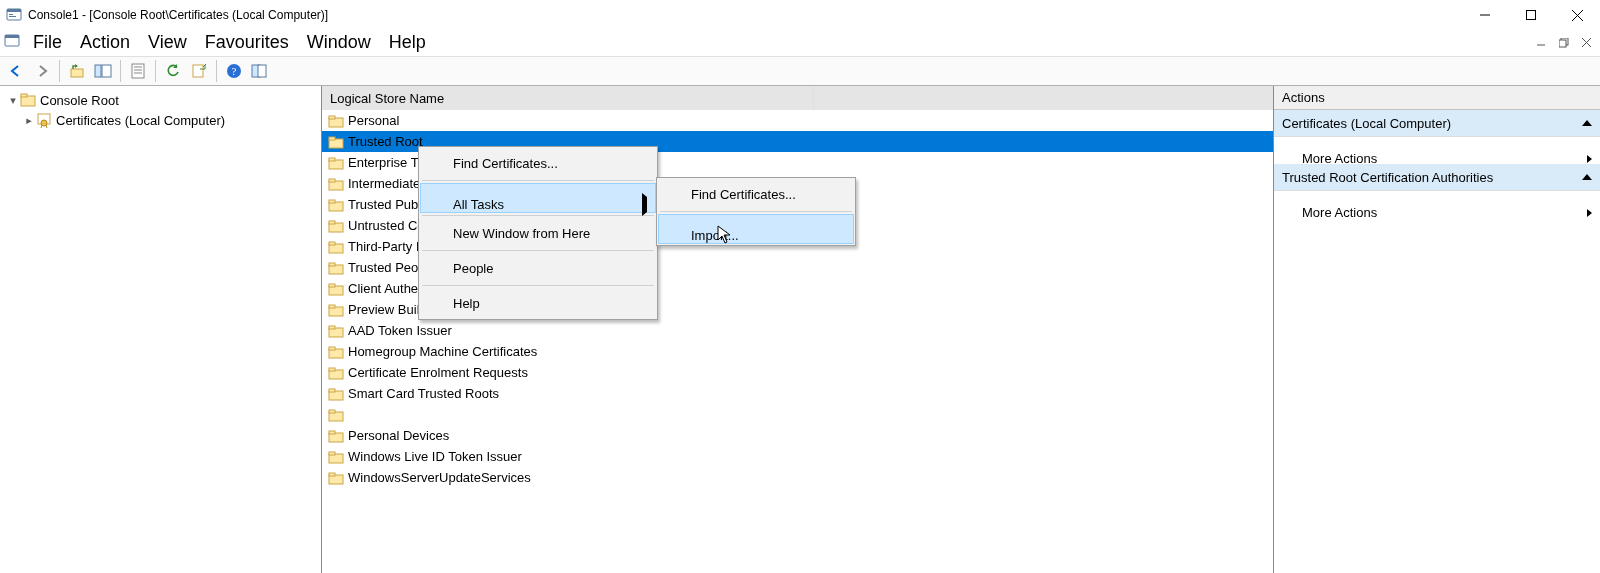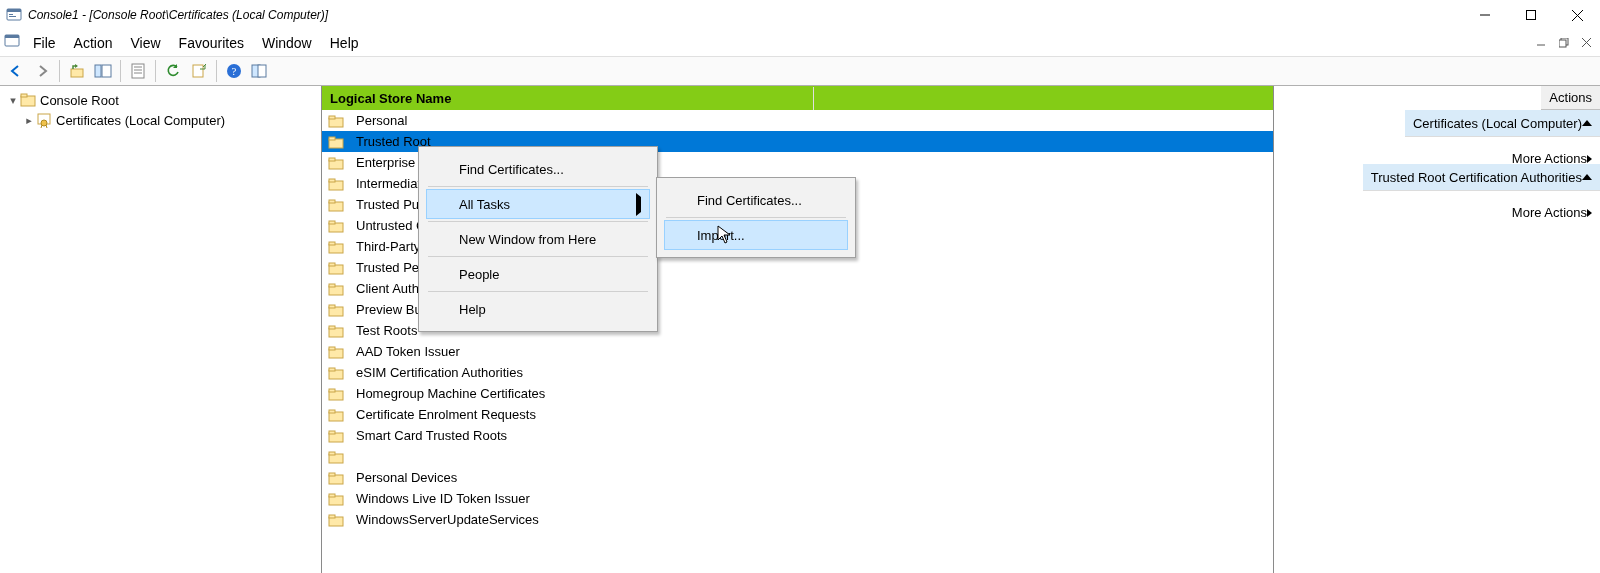--- a/index.html
+++ b/index.html
@@ -1,60 +1,60 @@
 <!DOCTYPE html>
 <html><head>
 <meta charset="utf-8">
 <style>
   * { box-sizing: border-box; }
   html, body { margin:0; padding:0; height:100%; font-family: "Segoe UI", Tahoma, sans-serif; font-size:13px; color:#000; background:#fff; -webkit-font-smoothing:antialiased; }
   .window { width:1600px; height:573px; display:flex; flex-direction:column; border-top:0; }
   
-  .titlebar { height:30px; display:flex; align-items:center; padding-left:6px; background:#fff;font-style:italic; }
+  .titlebar { height:30px; display:flex; align-items:center; padding-left:6px; background:#fff; }
   .titlebar .appicon { width:16px; height:16px; margin-right:6px; flex:0 0 auto; }
   .titlebar .title { flex:1 1 auto; font-size:12px; }
   .winbtn { width:46px; height:30px; display:flex; align-items:center; justify-content:center; }
   .winbtn svg { display:block; }
   
   .menubar { height:26px; display:flex; align-items:stretch; padding-left:4px; background:#fff; border-bottom:1px solid transparent; }
-  .menubar .mbtn { display:flex; align-items:center; padding:0 9px; font-size:14px; }
+  .menubar .mbtn { display:flex; align-items:center; padding:0 9px; font-size:18px; }
   .menubar .mini { margin-left:auto; display:flex; align-items:center; padding-right:6px; gap:6px; }
   .menubar .mini div { width:16px; height:14px; display:flex; align-items:center; justify-content:center; }
   
   .toolbar { height:30px; display:flex; align-items:center; padding-left:4px; gap:2px; background:#fafafa; border-top:1px solid #e0e0e0; border-bottom:1px solid #b0b0b0; }
   .tbtn { width:24px; height:24px; display:flex; align-items:center; justify-content:center; border:1px solid transparent; }
   .tsep { width:1px; height:22px; background:#c8c8c8; margin:0 3px; }
   
   .body { flex:1 1 auto; display:flex; min-height:0; }
   .pane { border-right:1px solid #8a8a8a; overflow:hidden; background:#fff; }
   .tree { width:322px; padding:4px; }
   .treewrap { border:1px solid #828790; height:100%; overflow:auto; background:#fff; }
   .treenode { display:flex; align-items:center; height:20px; font-size:13px; padding-left:2px; white-space:nowrap; }
   .treenode.child { padding-left:18px; }
   .expander { width:14px; text-align:center; font-size:11px; color:#5a5a5a; display:inline-block; }
   .folder-icon, .cert-icon { width:16px; height:16px; margin-right:4px; flex:0 0 auto; }
   .center { flex:1 1 auto; display:flex; flex-direction:column; border-right:1px solid #8a8a8a; background:#fff; position:relative; }
-  .colheader { height:24px; display:flex; align-items:center; background:#84cc16;font-weight:bold; }
+  .colheader { height:24px; display:flex; align-items:center; background:#e5e5e5; }
   .colheader .hcell { padding:4px 8px; border-right:1px solid #e0e0e0; font-size:13px; }
   .list { flex:1 1 auto; overflow:auto; }
-  .row { display:flex; align-items:center; height:21px; padding-left:6px; font-size:13px; white-space:nowrap;gap:8px; }
+  .row { display:flex; align-items:center; height:21px; padding-left:6px; font-size:13px; white-space:nowrap; }
   .row .folder-icon { margin-right:4px; }
   .row.selected { background:#0078d7; color:#000000; }
   .row.selected .label { width:470px; } 
-  .actions { width:326px; display:flex; flex-direction:column; background:#fff;align-items:flex-end; }
+  .actions { width:326px; display:flex; flex-direction:column; background:#fff; }
   .actions-header { height:24px; display:flex; align-items:center; padding:0 8px; background:#f0f0f0; border-bottom:1px solid #c0c0c0; font-size:13px; }
   .section-head { display:flex; align-items:center; justify-content:space-between; height:27px; padding:0 8px; border-bottom:1px solid #dcdcdc; font-size:13px; }
   .section-head.sel { background:#d9ebf9; }
   .section-item { display:flex; align-items:center; justify-content:space-between; height:27px; padding:16px 8px 0 28px; font-size:13px; }
   .caret { width:0; height:0; border-left:5px solid transparent; border-right:5px solid transparent; border-bottom:6px solid #000; }
   .caret-right { width:0; height:0; border-top:4px solid transparent; border-bottom:4px solid transparent; border-left:5px solid #000; }
   
-  .ctxmenu { position:absolute; background:#f2f2f2; border:1px solid #a0a0a0; box-shadow:2px 3px 3px rgba(0,0,0,.25); padding:8px; z-index:10; }
+  .ctxmenu { position:absolute; background:#f2f2f2; border:1px solid #a0a0a0; box-shadow:2px 3px 3px rgba(0,0,0,.25); padding:2px; z-index:10; }
   .ctxmenu .item { height:28px; display:flex; align-items:center; padding:0 30px 0 32px; font-size:13px; position:relative; white-space:nowrap; }
-  .ctxmenu .item.hover { background:#cde8ff; outline:1px solid #99d1ff; }
+  .ctxmenu .item.hover { background:#cde8ff; outline:1px solid #99d1ff;align-items:flex-end; }
   .ctxmenu .sep { height:1px; background:#d0d0d0; margin:3px 1px; }
   .ctxmenu .sub-arrow { position:absolute; right:8px; }
   .cursor { position:absolute; z-index:50; pointer-events:none; }
 </style>
 </head>
 <body>
 
 <div class="window">
 
   <div class="titlebar">
@@ -283,35 +283,21 @@
                 <rect x="1" y="5" width="14" height="9" fill="#ffe9a8" stroke="#caa548"></rect>
                 <rect x="1" y="3" width="6" height="3" fill="#ffe9a8" stroke="#caa548"></rect>
               </svg></span>
             <span class="label">Preview Build Roots</span>
           </div>
           <div class="row">
             <span class="folder-icon"><svg width="16" height="16">
                 <rect x="1" y="5" width="14" height="9" fill="#ffe9a8" stroke="#caa548"></rect>
                 <rect x="1" y="3" width="6" height="3" fill="#ffe9a8" stroke="#caa548"></rect>
               </svg></span>
-            <span class="label">Test Roots</span>
-          </div>
-          <div class="row">
-            <span class="folder-icon"><svg width="16" height="16">
-                <rect x="1" y="5" width="14" height="9" fill="#ffe9a8" stroke="#caa548"></rect>
-                <rect x="1" y="3" width="6" height="3" fill="#ffe9a8" stroke="#caa548"></rect>
-              </svg></span>
             <span class="label">AAD Token Issuer</span>
-          </div>
-          <div class="row">
-            <span class="folder-icon"><svg width="16" height="16">
-                <rect x="1" y="5" width="14" height="9" fill="#ffe9a8" stroke="#caa548"></rect>
-                <rect x="1" y="3" width="6" height="3" fill="#ffe9a8" stroke="#caa548"></rect>
-              </svg></span>
-            <span class="label">eSIM Certification Authorities</span>
           </div>
           <div class="row">
             <span class="folder-icon"><svg width="16" height="16">
                 <rect x="1" y="5" width="14" height="9" fill="#ffe9a8" stroke="#caa548"></rect>
                 <rect x="1" y="3" width="6" height="3" fill="#ffe9a8" stroke="#caa548"></rect>
               </svg></span>
             <span class="label">Homegroup Machine Certificates</span>
           </div>
           <div class="row">
             <span class="folder-icon"><svg width="16" height="16">

